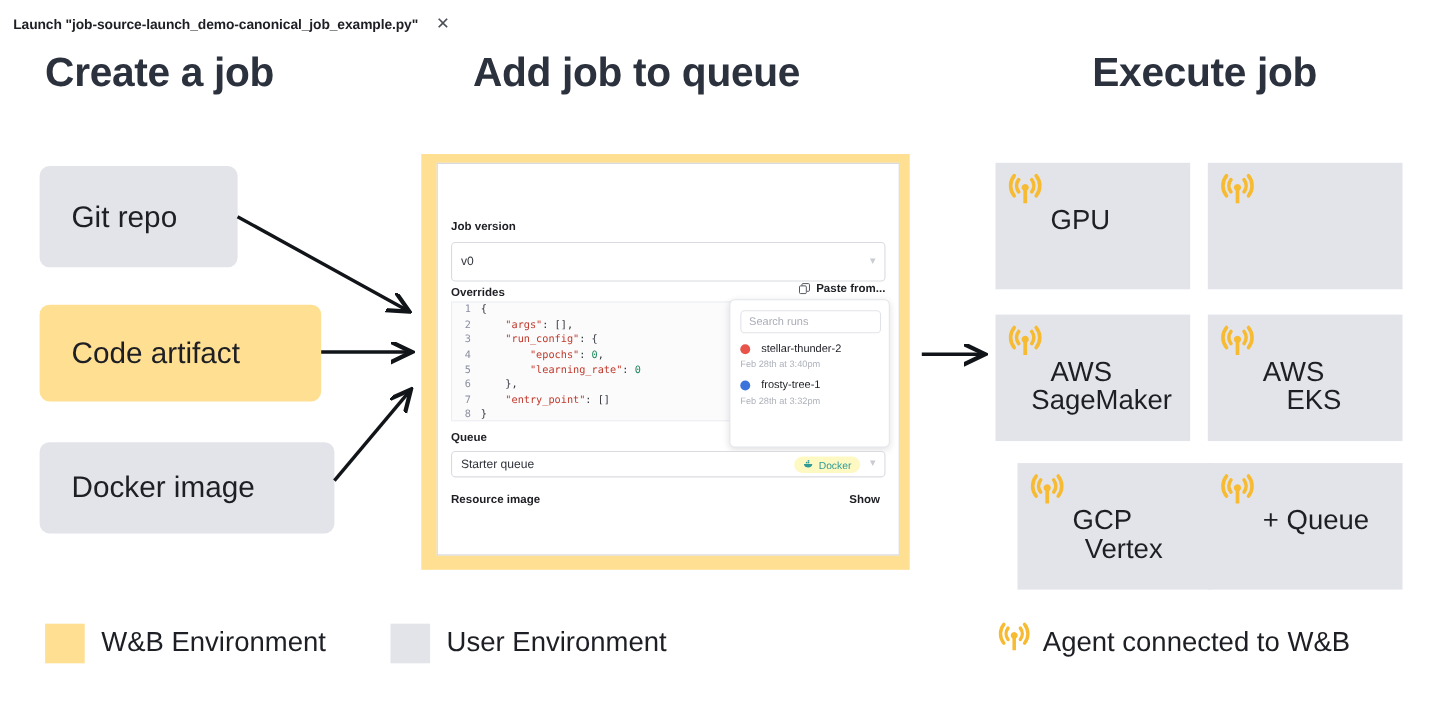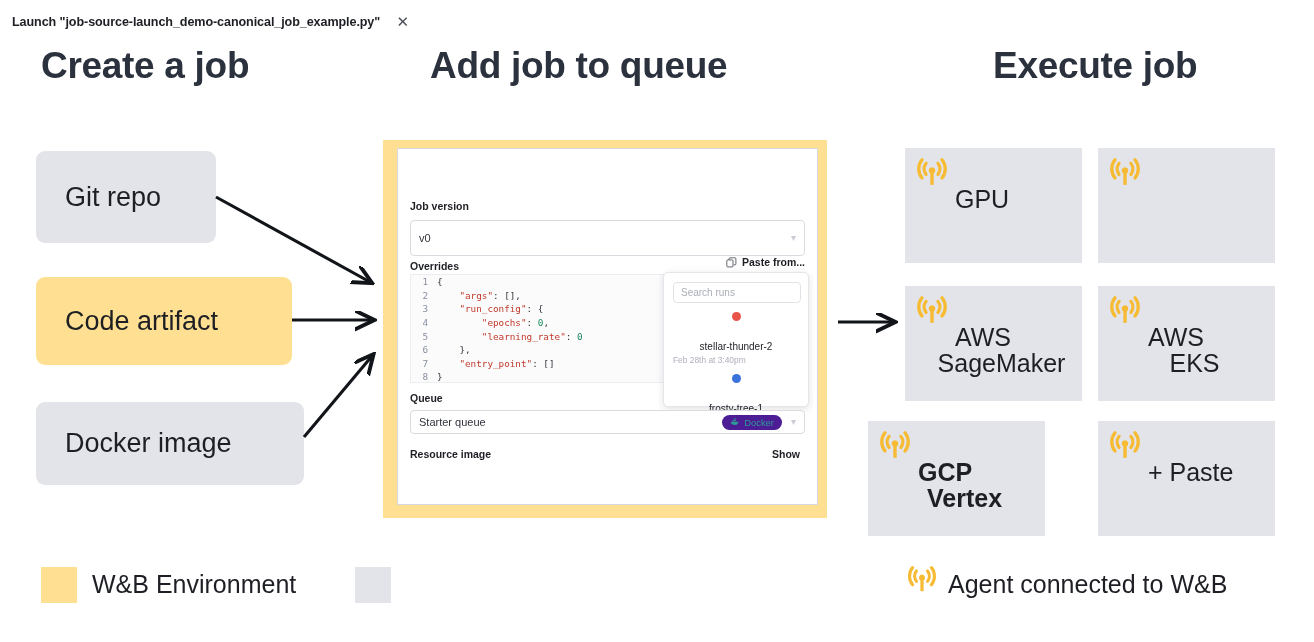--- a/index.html
+++ b/index.html
@@ -185,22 +185,21 @@
     display: flex;
     align-items: center;
     padding-left: 7px;
     font-size: 10px;
     color: #a9adb6;
   }
   .run-item { margin-top: 9px; }
   .run-top {
     display: flex;
     align-items: center;
-    gap: 20px;
-    flex-direction: column;
+    gap: 10px;
   }
   .run-dot {
     width: 9px; height: 9px;
     border-radius: 50%;
     flex: none;
   }
   .run-name { font-size: 10px; color: #1d1f24; }
   .run-time {
     font-size: 8.4px;
     color: #adb1ba;
@@ -208,21 +207,21 @@
   }
 
   #lbl-queue   { left: 410px; top: 392px; }
   #sel-queue   { left: 410px; top: 410px; width: 395px; height: 24px; justify-content: center; }
   #queue-value { color: #31343c; }
   #docker-badge {
     margin-left: auto;
     display: flex;
     align-items: center;
     gap: 4px;
-    background: #4c1d95;
+    background: #fef9c3;
     color: #2f9b96;
     border-radius: 10px;
     padding: 2px 8px;
     font-size: 9.4px;
   }
   #lbl-resource { left: 410px; top: 448px; }
   #show-link {
     position: absolute;
     left: 772px; top: 448px;
     font-size: 10.5px;
@@ -249,21 +248,21 @@
   .exec-label .l2 {
     display: block;
     padding-left: 0;
     text-align: center;
     margin-left: -34px;
   }
   #exec-0 { left: 905px; top: 148px; }
   #exec-1 { left: 1098px; top: 148px; }
   #exec-2 { left: 905px; top: 286px; }
   #exec-3 { left: 1098px; top: 286px; }
-  #exec-4 { left: 868px; top: 421px; font-weight: bold; }
+  #exec-4 { left: 925px; top: 421px; }
   #exec-5 { left: 1098px; top: 421px; }
 
   
   .legend-swatch {
     position: absolute;
     width: 36px; height: 36px;
   }
   .legend-text {
     position: absolute;
     font-size: 25px;
@@ -441,27 +440,28 @@
       </div>
       <div class="exec-card" id="exec-5">
         <span class="exec-icon"><svg width="34" height="34" viewBox="0 0 32 32">
             <path d="M16 9.6 a3.1 3.1 0 1 1 -0.01 0 Z" fill="#f7bb33"></path>
             <path d="M14.4 13.6 h3.2 v12.6 h-3.2 z" fill="#f7bb33"></path>
             <path d="M10.4 6.0 a8.6 8.6 0 0 0 0 10.4" fill="none" stroke="#f7bb33" stroke-width="3.1" stroke-linecap="round"></path>
             <path d="M21.6 6.0 a8.6 8.6 0 0 1 0 10.4" fill="none" stroke="#f7bb33" stroke-width="3.1" stroke-linecap="round"></path>
             <path d="M6.6 2.6 a13.6 13.6 0 0 0 0 17.2" fill="none" stroke="#f7bb33" stroke-width="3.1" stroke-linecap="round"></path>
             <path d="M25.4 2.6 a13.6 13.6 0 0 1 0 17.2" fill="none" stroke="#f7bb33" stroke-width="3.1" stroke-linecap="round"></path>
           </svg></span>
-        <div class="exec-label">+ Paste</div>
+        <div class="exec-label">+ Queue</div>
       </div>
     </div>
 
   <div class="legend-swatch" id="lg-wb-sw"></div>
   <div class="legend-text" id="lg-wb-tx">W&amp;B Environment</div>
   <div class="legend-swatch" id="lg-user-sw"></div>
+  <div class="legend-text" id="lg-user-tx">User Environment</div>
   <div id="lg-agent-ic"><svg width="32" height="32" viewBox="0 0 32 32">
         <path d="M16 9.6 a3.1 3.1 0 1 1 -0.01 0 Z" fill="#f7bb33"></path>
         <path d="M14.4 13.6 h3.2 v12.6 h-3.2 z" fill="#f7bb33"></path>
         <path d="M10.4 6.0 a8.6 8.6 0 0 0 0 10.4" fill="none" stroke="#f7bb33" stroke-width="3.1" stroke-linecap="round"></path>
         <path d="M21.6 6.0 a8.6 8.6 0 0 1 0 10.4" fill="none" stroke="#f7bb33" stroke-width="3.1" stroke-linecap="round"></path>
         <path d="M6.6 2.6 a13.6 13.6 0 0 0 0 17.2" fill="none" stroke="#f7bb33" stroke-width="3.1" stroke-linecap="round"></path>
         <path d="M25.4 2.6 a13.6 13.6 0 0 1 0 17.2" fill="none" stroke="#f7bb33" stroke-width="3.1" stroke-linecap="round"></path>
       </svg></div>
   <div class="legend-text" id="lg-agent-tx">Agent connected to W&amp;B</div>
 

